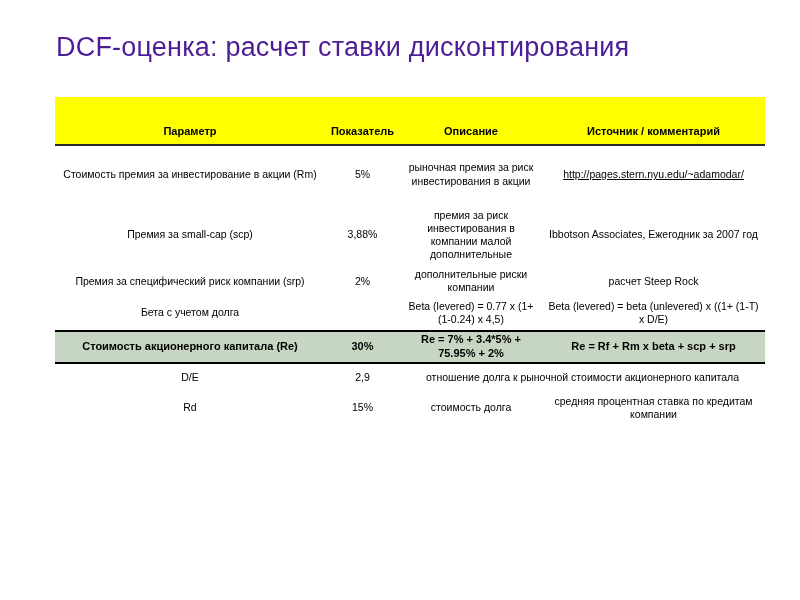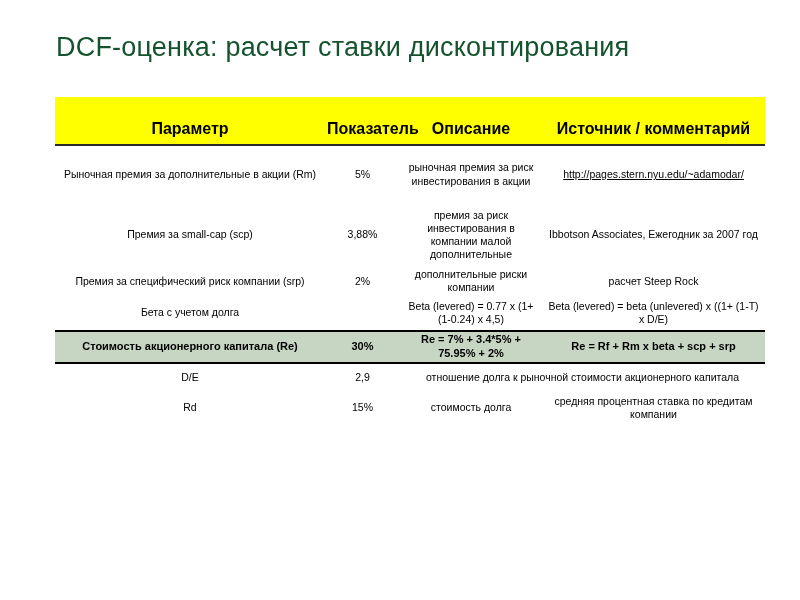--- a/index.html
+++ b/index.html
@@ -8,32 +8,32 @@
   }
   html,body{margin:0;padding:0;}
   body{
     width:800px;height:600px;background:#ffffff;
     font-family:"Liberation Sans", sans-serif;color:#000;
     overflow:hidden;
   }
   .slide{position:relative;width:800px;height:600px;}
   .title{
     position:absolute;left:56px;top:32px;width:700px;
-    font-size:27px;font-weight:400;color:#14532d;
+    font-size:27px;font-weight:400;color:#4c1d95;
     letter-spacing:0.2px;
   }
   table.dcf{
     position:absolute;left:55px;top:97px;width:710px;
     border-collapse:collapse;table-layout:fixed;
     font-size:10.5px;line-height:1.25;
   }
   col.c1{width:270px;} col.c2{width:75px;} col.c3{width:142px;} col.c4{width:223px;}
   th{
     background:var(--header-bg);
-    font-weight:700;font-size:16px;
+    font-weight:700;font-size:11px;
     vertical-align:bottom;text-align:center;
     padding:2px 2px 5px 2px;height:40px;
     border-bottom:2px solid #2a2a2a;
   }
   td{
     text-align:center;vertical-align:middle;
     padding:1px 4px;background:#ffffff;
   }
   tr.hl td{
     background:var(--highlight-bg);
@@ -63,21 +63,21 @@
     <thead>
       <tr>
         <th>Параметр</th>
         <th>Показатель</th>
         <th>Описание</th>
         <th>Источник / комментарий</th>
       </tr>
     </thead>
     <tbody>
       <tr class="rh-b">
-        <td>Рыночная премия за дополнительные в акции (Rm)</td>
+        <td>Стоимость премия за инвестирование в акции (Rm)</td>
         <td>5%</td>
         <td>рыночная премия за риск инвестирования в акции</td>
         <td><span class="link">http://pages.stern.nyu.edu/~adamodar/</span></td>
       </tr>
       <tr class="rh-d">
         <td>Премия за small-cap (scp)</td>
         <td>3,88%</td>
         <td>премия за риск инвестирования в компании малой дополнительные</td>
         <td>Ibbotson Associates, Ежегодник за 2007 год</td>
       </tr>

